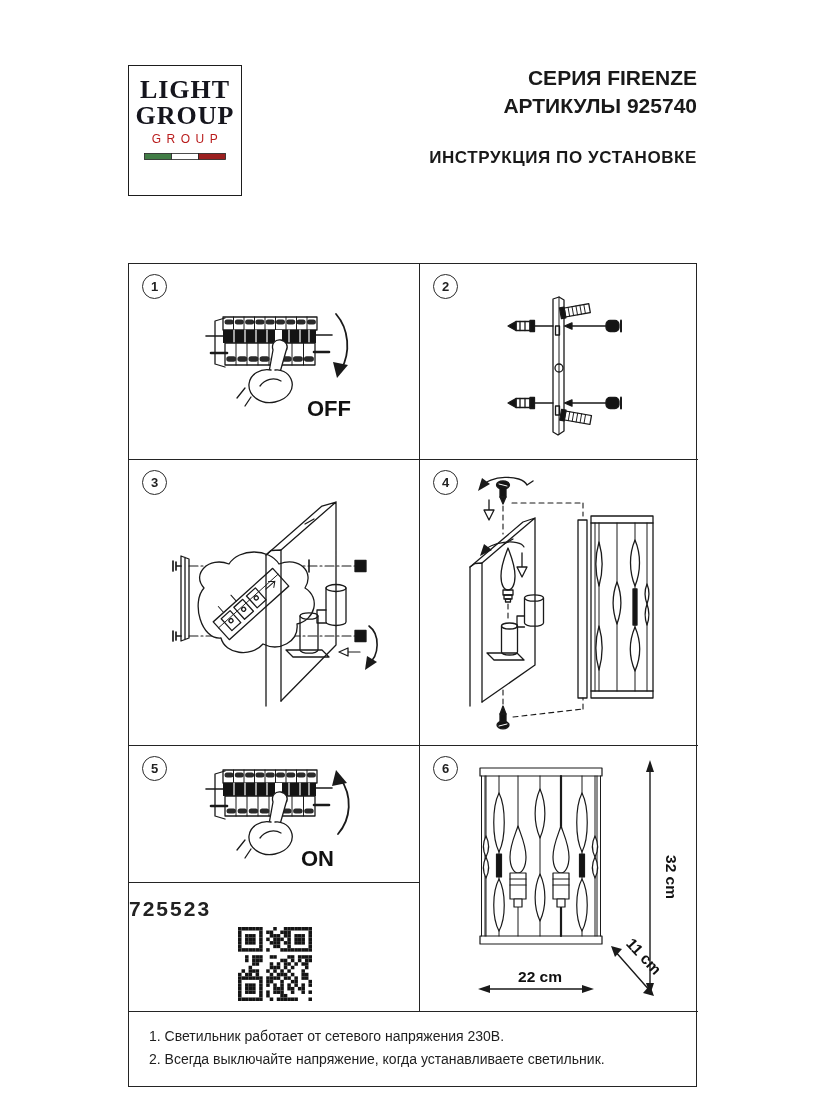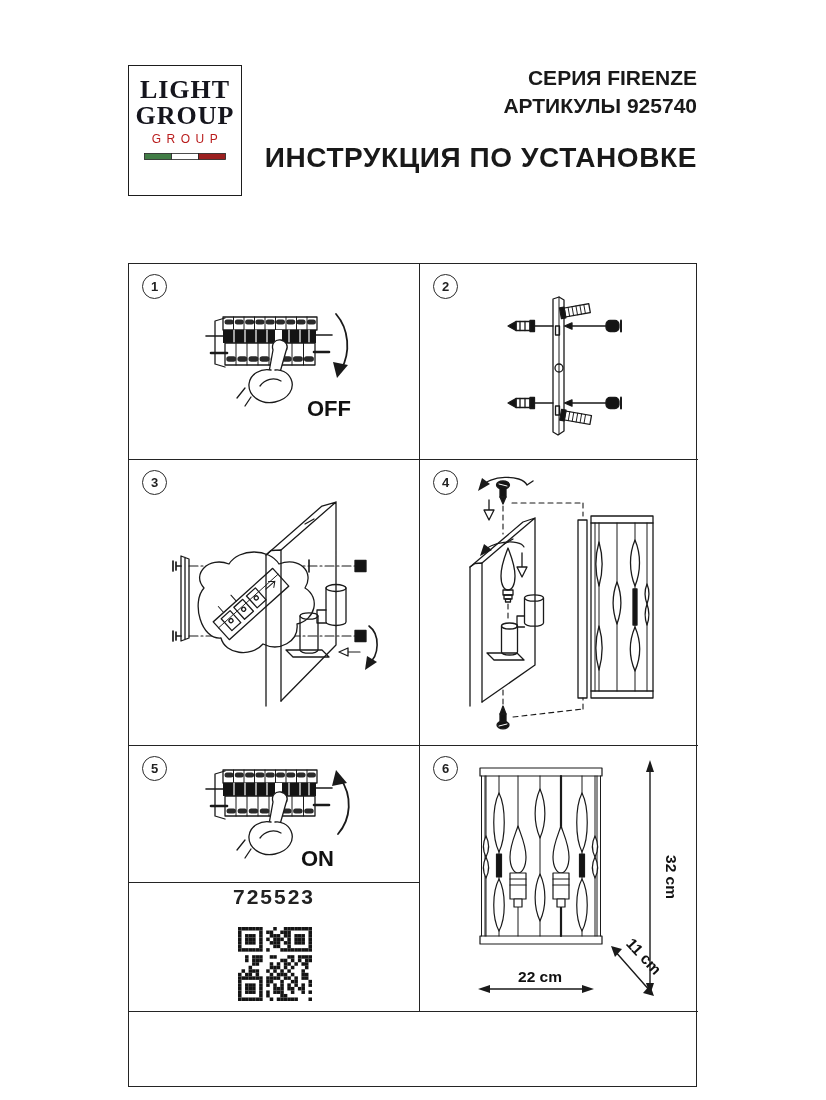--- a/index.html
+++ b/index.html
@@ -9,41 +9,41 @@
   .logo-box{position:absolute;left:128px;top:65px;width:114px;height:131px;
             border:1.6px solid #1d1d1d;box-sizing:border-box;text-align:center;}
   .logo-light,.logo-star{font-family:"Liberation Serif",serif;font-weight:700;
             font-size:26px;line-height:26px;letter-spacing:1px;color:#15151d;}
   .logo-light{margin-top:11px;}
   .logo-group{font-size:12px;letter-spacing:5.5px;color:#b91c1c;margin-top:3px;
             padding-left:5px;}
   
   .head-text{position:absolute;top:64px;right:129px;text-align:right;}
   .h-line{font-weight:700;font-size:21px;line-height:27.5px;color:#191919;text-align:right;}
-  .h-instr{margin-top:25px;font-weight:700;font-size:28px;line-height:28px;
+  .h-instr{margin-top:25px;font-weight:700;font-size:17px;line-height:28px;
            letter-spacing:0.6px;color:#191919;}
   
   .grid{position:absolute;left:128px;top:263px;width:569px;height:824px;
         display:grid;grid-template-columns:291px 278px;
         grid-template-rows:196px 286px 137px 129px 76px;
         border:1.6px solid #242424;box-sizing:border-box;}
   .cell{position:relative;box-sizing:border-box;}
   .b-r{border-right:1.6px solid #242424;}
   .b-b{border-bottom:1.6px solid #242424;}
   .c1{grid-column:1;grid-row:1;} .c2{grid-column:2;grid-row:1;}
   .c3{grid-column:1;grid-row:2;} .c4{grid-column:2;grid-row:2;}
   .c5{grid-column:1;grid-row:3;} .cqr{grid-column:1;grid-row:4;}
   .c6{grid-column:2;grid-row:3 / span 2;}
   .cfoot{grid-column:1 / span 2;grid-row:5;padding:13px 0 0 20px;}
   .badge{position:absolute;left:13px;top:10px;width:23px;height:23px;
          border:1.5px solid #2a2a2a;border-radius:50%;text-align:center;
          line-height:23px;font-size:13px;font-weight:700;color:#222;}
   .cell svg.art{position:absolute;left:0;top:0;}
   
-  .qr-article{position:absolute;top:2px;width:100%;text-align:center;
+  .qr-article{position:absolute;top:14px;width:100%;text-align:left;
               font-size:21px;font-weight:700;letter-spacing:2px;color:#222;}
   .qr-svg{position:absolute;left:109px;top:44px;width:74px;height:74px;}
   
   .note{font-size:14px;line-height:23px;color:#1e1e1e;}
   text{font-family:"Liberation Sans",sans-serif;}
 </style>
 </head>
 <body>
 
 <div class="page">
@@ -569,15 +569,19 @@
         <polygon points="58,243 70,239 70,247" fill="#1a1a1a"></polygon>
         <polygon points="174,243 162,239 162,247" fill="#1a1a1a"></polygon>
         <polygon points="191,200 202,203 195,211" fill="#1a1a1a"></polygon>
         <polygon points="234,250 223,247 230,239" fill="#1a1a1a"></polygon>
         <text x="246" y="131" font-size="15.5" font-weight="700" fill="#111" text-anchor="middle" transform="rotate(90 246 131)">32 cm</text>
         <text x="120" y="236" font-size="15.5" font-weight="700" fill="#111" text-anchor="middle">22 cm</text>
         <text x="220" y="214" font-size="15.5" font-weight="700" fill="#111" text-anchor="middle" transform="rotate(47 220 214)">11 cm</text>
       </svg>
     </div>
 
+    <div class="cell cfoot">
+      <div class="note">1. Светильник работает от сетевого напряжения 230В.</div>
+      <div class="note">2. Всегда выключайте напряжение, когда устанавливаете светильник.</div>
+    </div>
 
   </div>
 </div>
 
 </body></html>

